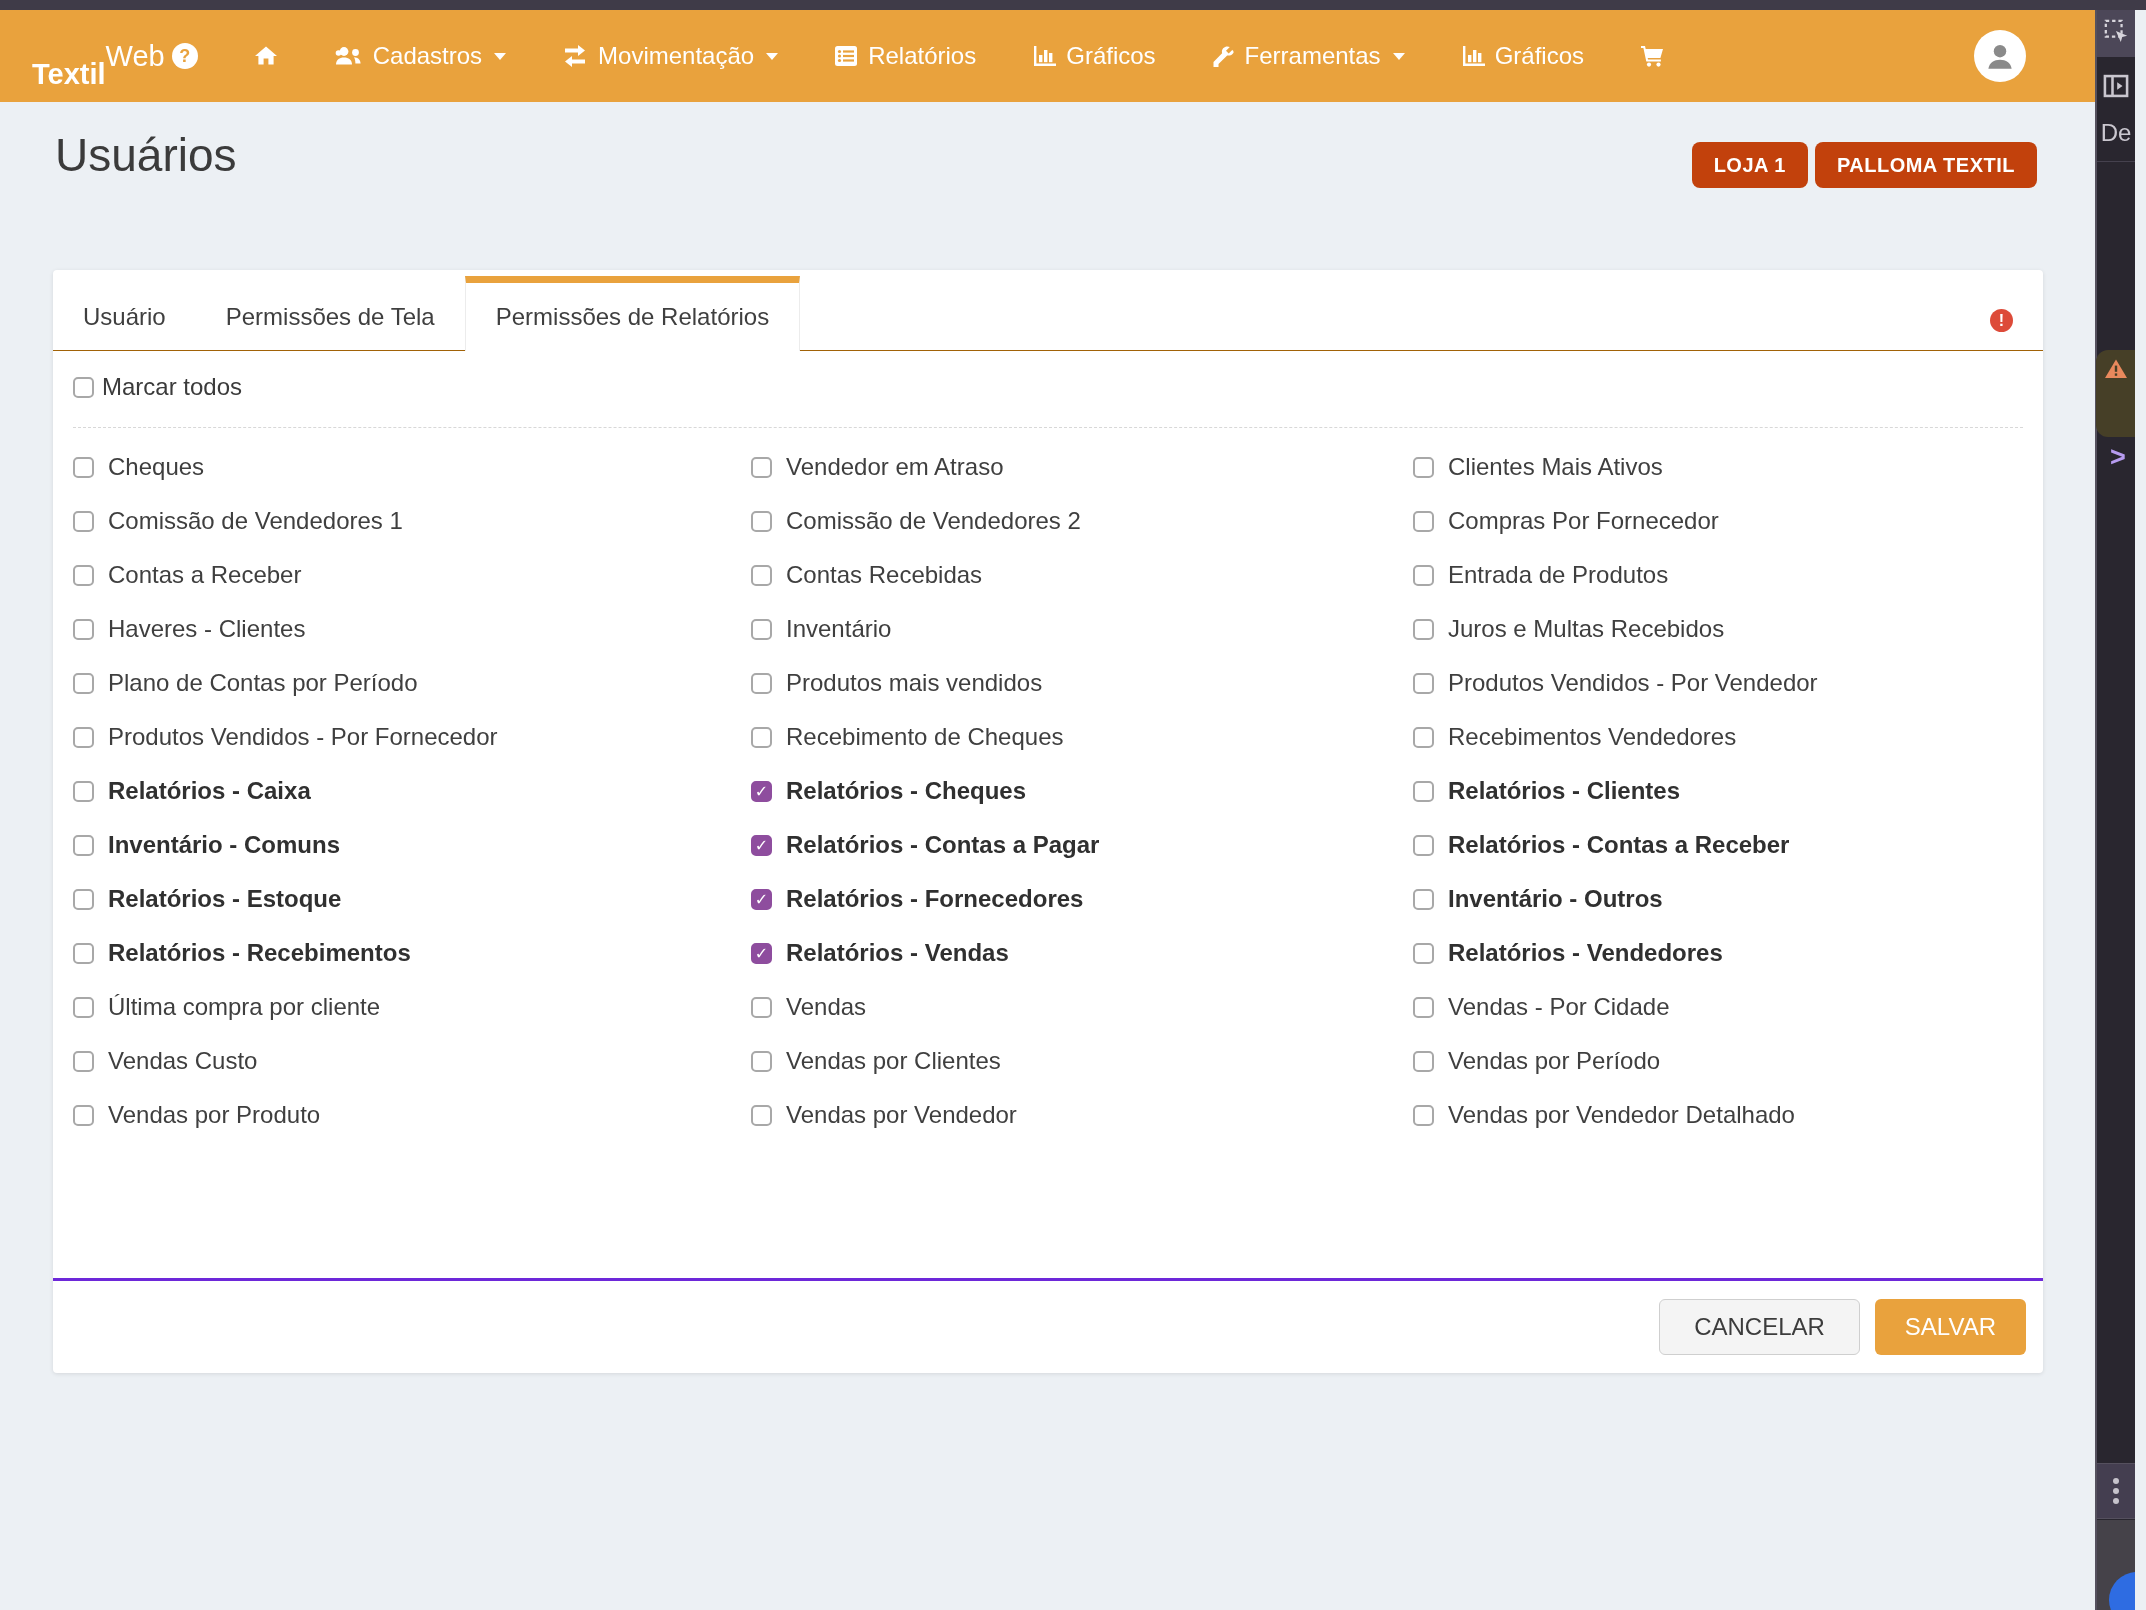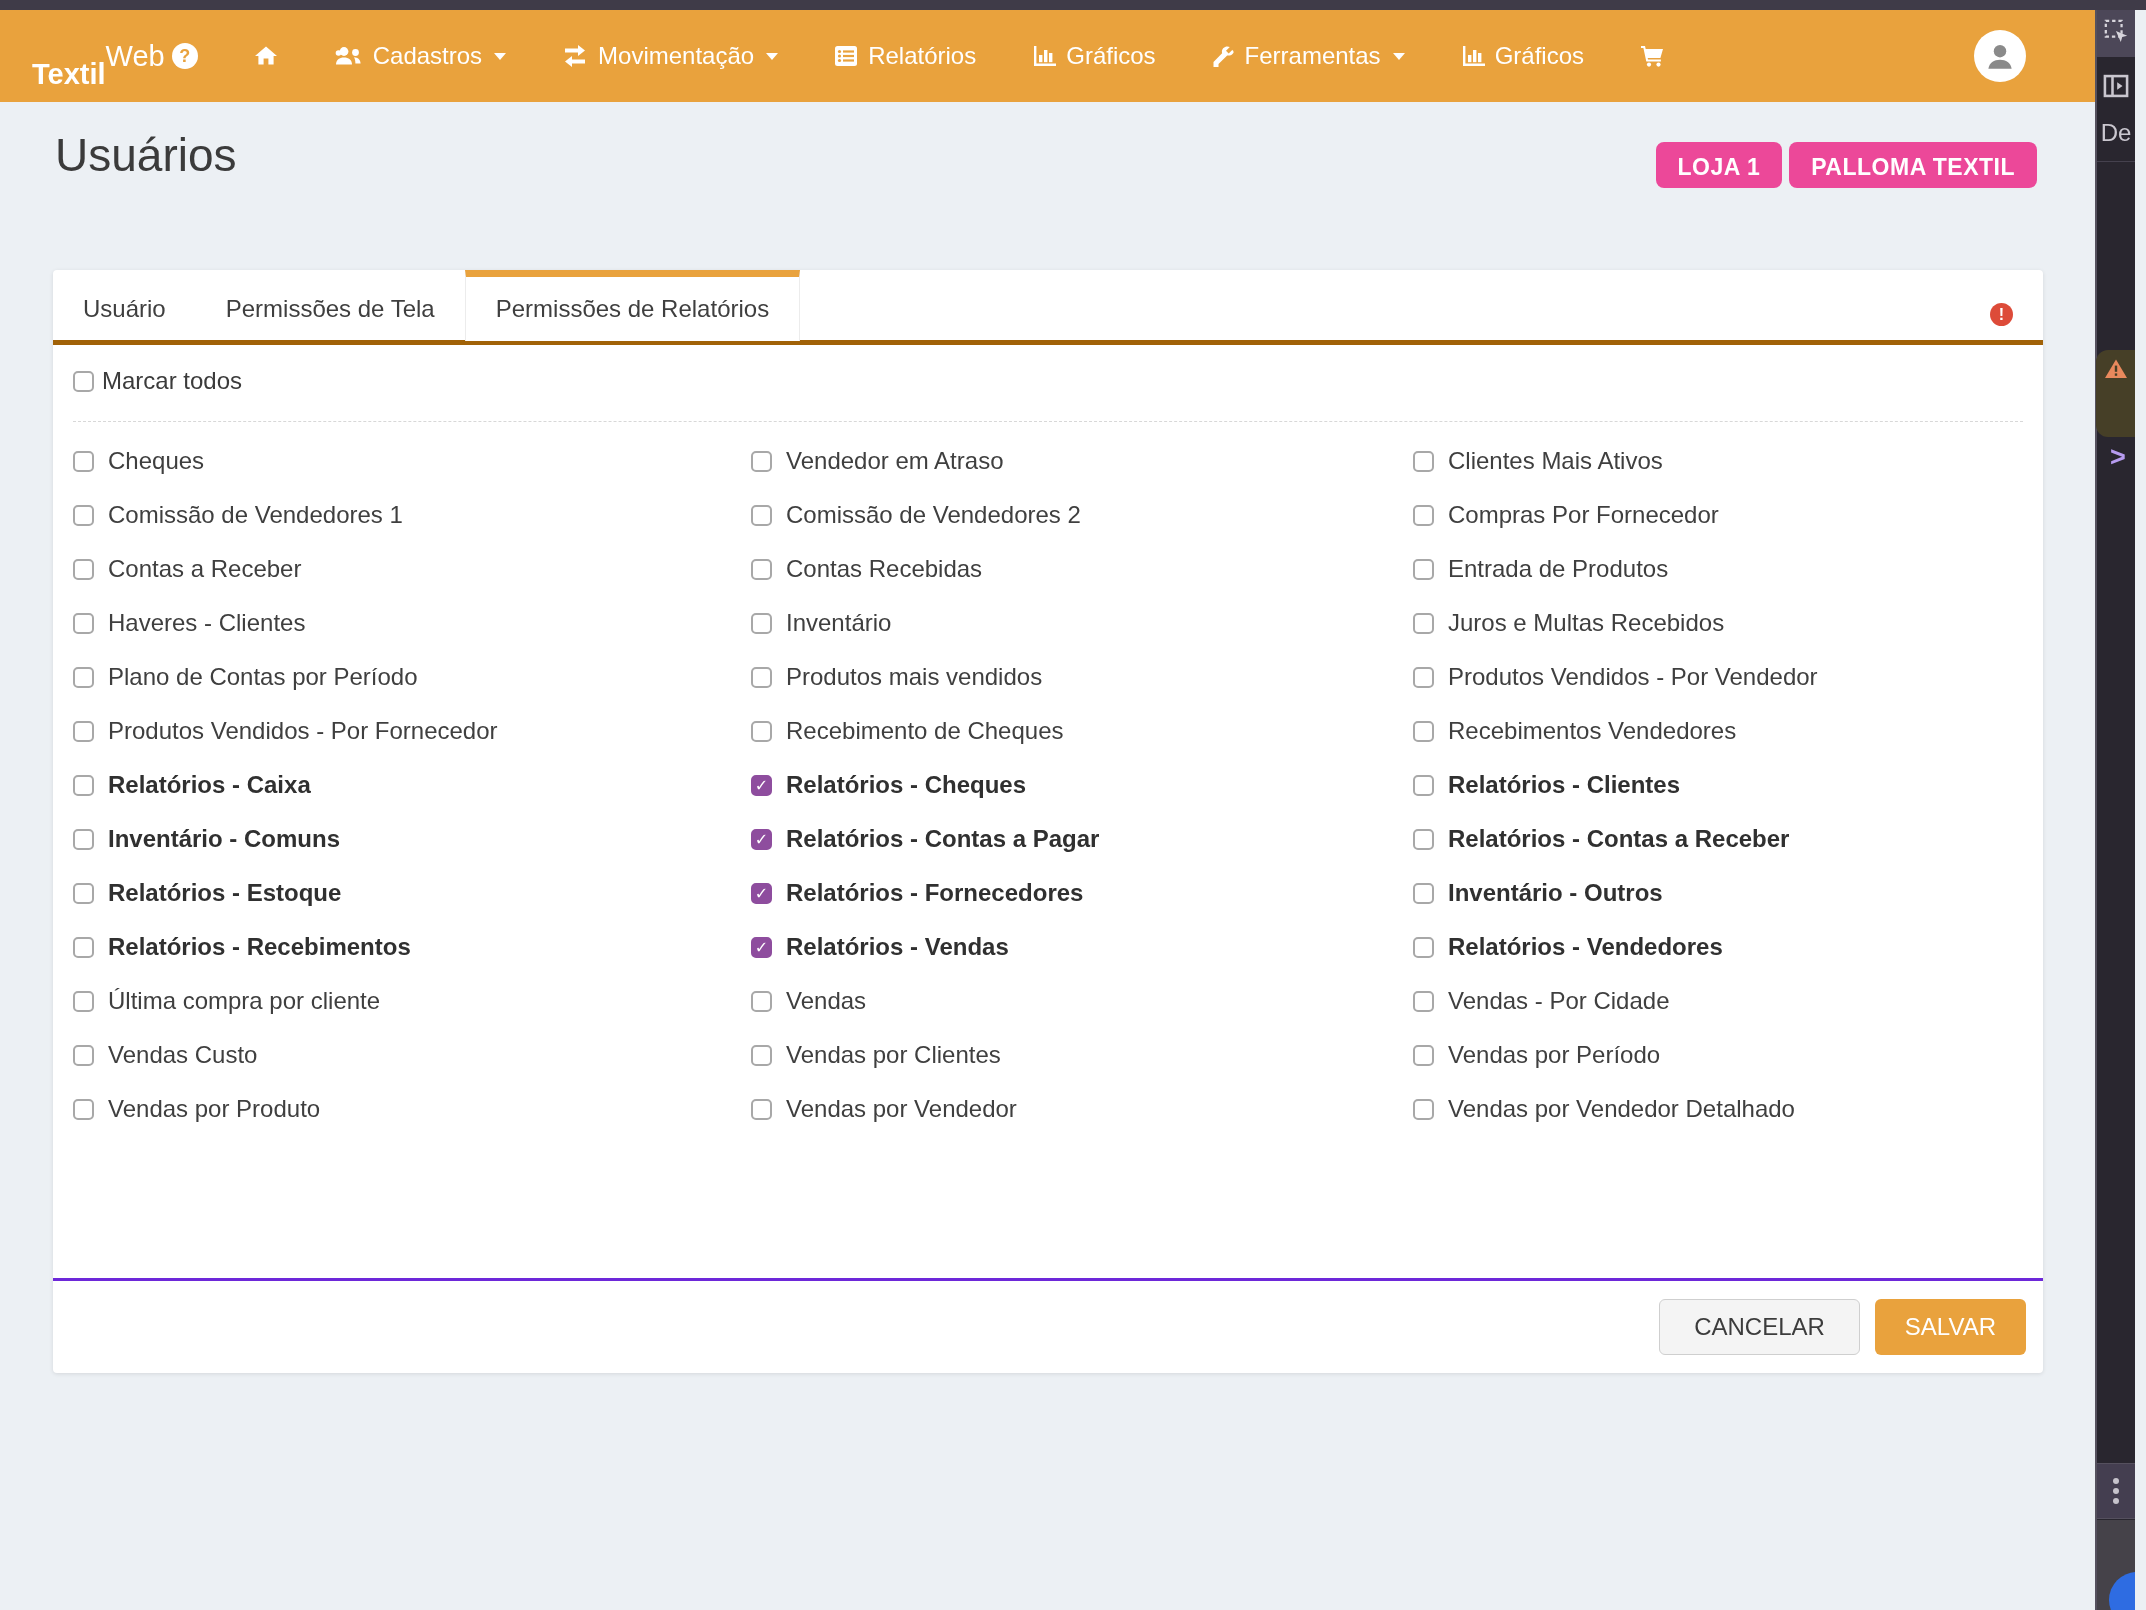--- a/index.html
+++ b/index.html
@@ -29,30 +29,30 @@
   .avatar-wrap { margin-left:auto; margin-right:69px; }
   .avatar {
     width:52px; height:52px; border-radius:50%; background:#fff;
     display:flex; align-items:center; justify-content:center; overflow:hidden; cursor:pointer;
   }
 
   
   .page-title { position:absolute; left:55px; top:128px; font-size:46px; font-weight:400; color:#3b3b3b; }
   .store-btns { position:absolute; top:142px; right:109px; display:flex; gap:7px; }
   .store-btn {
-    height:46px; background:#ec4899; border:none; border-radius:8px; color:#fff;
-    font-family:inherit; font-weight:700; font-size:23px; padding:12px 22px; letter-spacing:.5px; cursor:pointer;
+    height:46px; background:#c2410c; border:none; border-radius:8px; color:#fff;
+    font-family:inherit; font-weight:700; font-size:20px; padding:12px 22px; letter-spacing:.5px; cursor:pointer;
   }
 
   
   .card {
     position:absolute; left:53px; top:270px; width:1990px; height:1103px;
     background:#fff; border-radius:4px; box-shadow:0 1px 4px rgba(0,0,0,.10);
   }
-  .tabstrip { display:flex; height:75px; border-bottom:5px solid #a16207; position:relative; }
+  .tabstrip { display:flex; height:75px; border-bottom:1px solid #a16207; position:relative;margin-top:6px; }
   .tab {
     padding:0 30px; display:flex; align-items:center; font-size:24px; color:#3f3f3f; cursor:pointer;
     border-top:7px solid transparent;
   }
   .tab.active {
     border-top:7px solid #e9a23d; border-left:1px solid #ececec; border-right:1px solid #ececec;
     background:#fff; margin-bottom:-1px;
   }
   .alert-icon {
     position:absolute; right:30px; top:33px; width:23px; height:23px; border-radius:50%;

